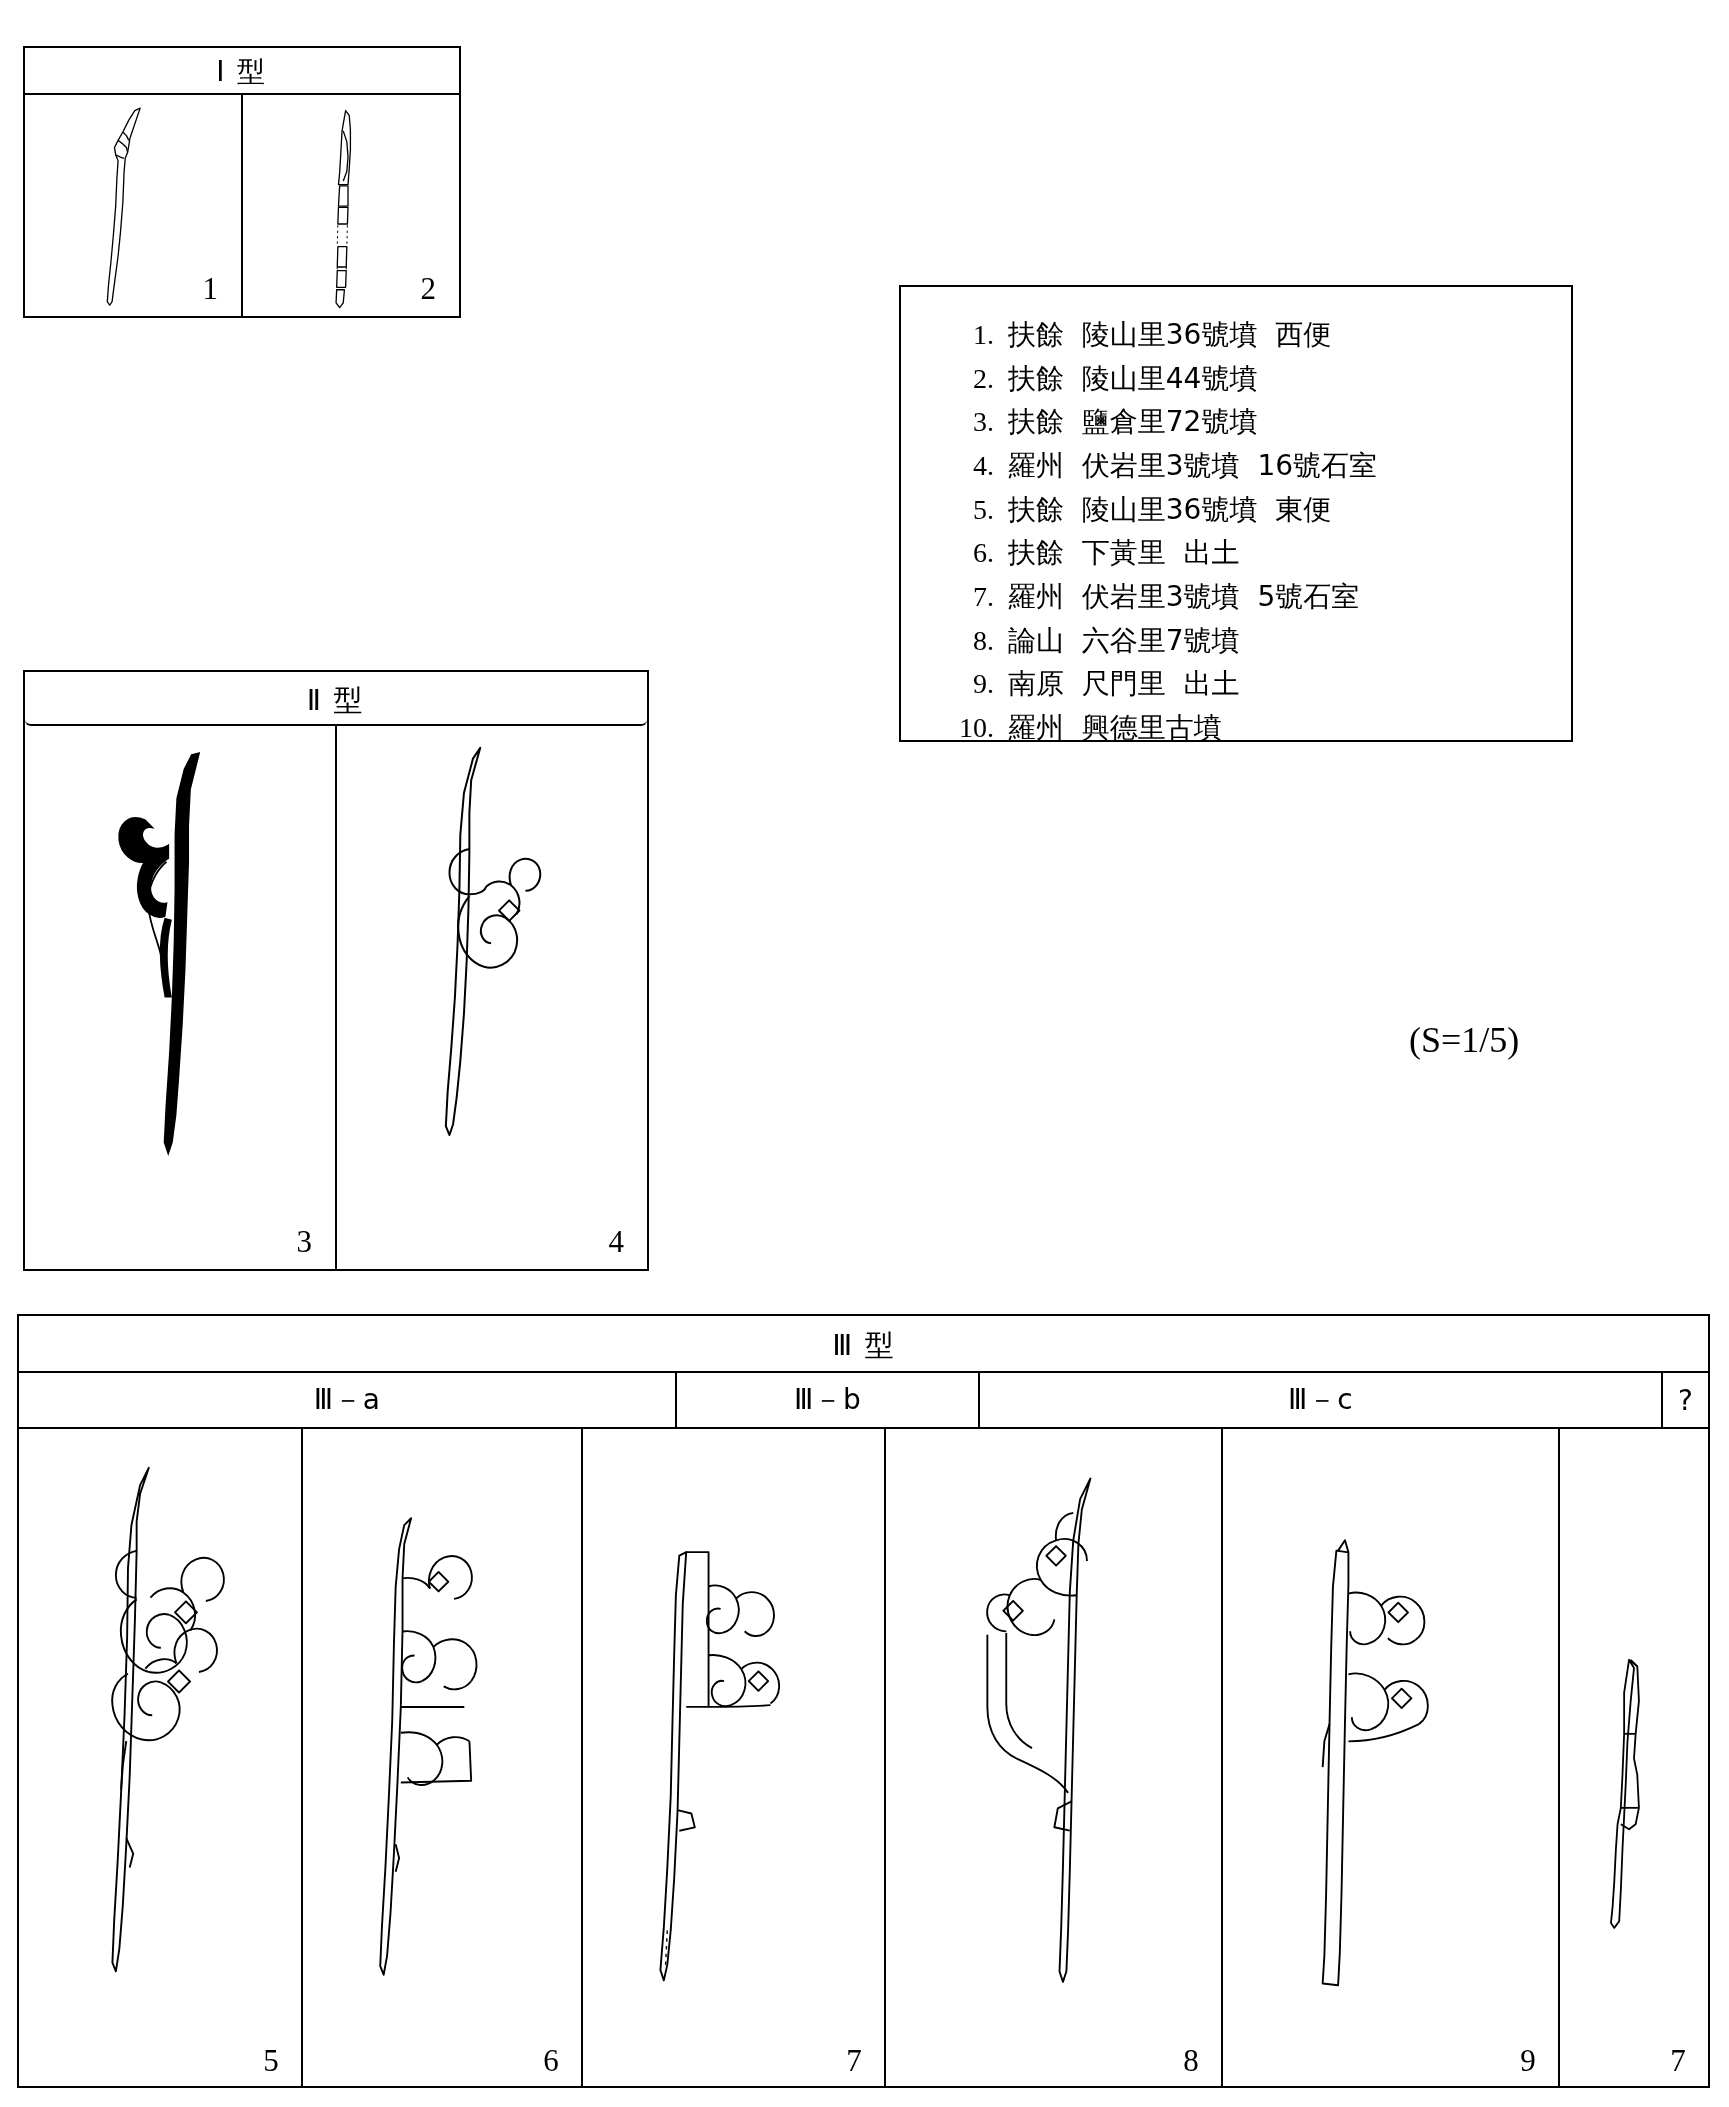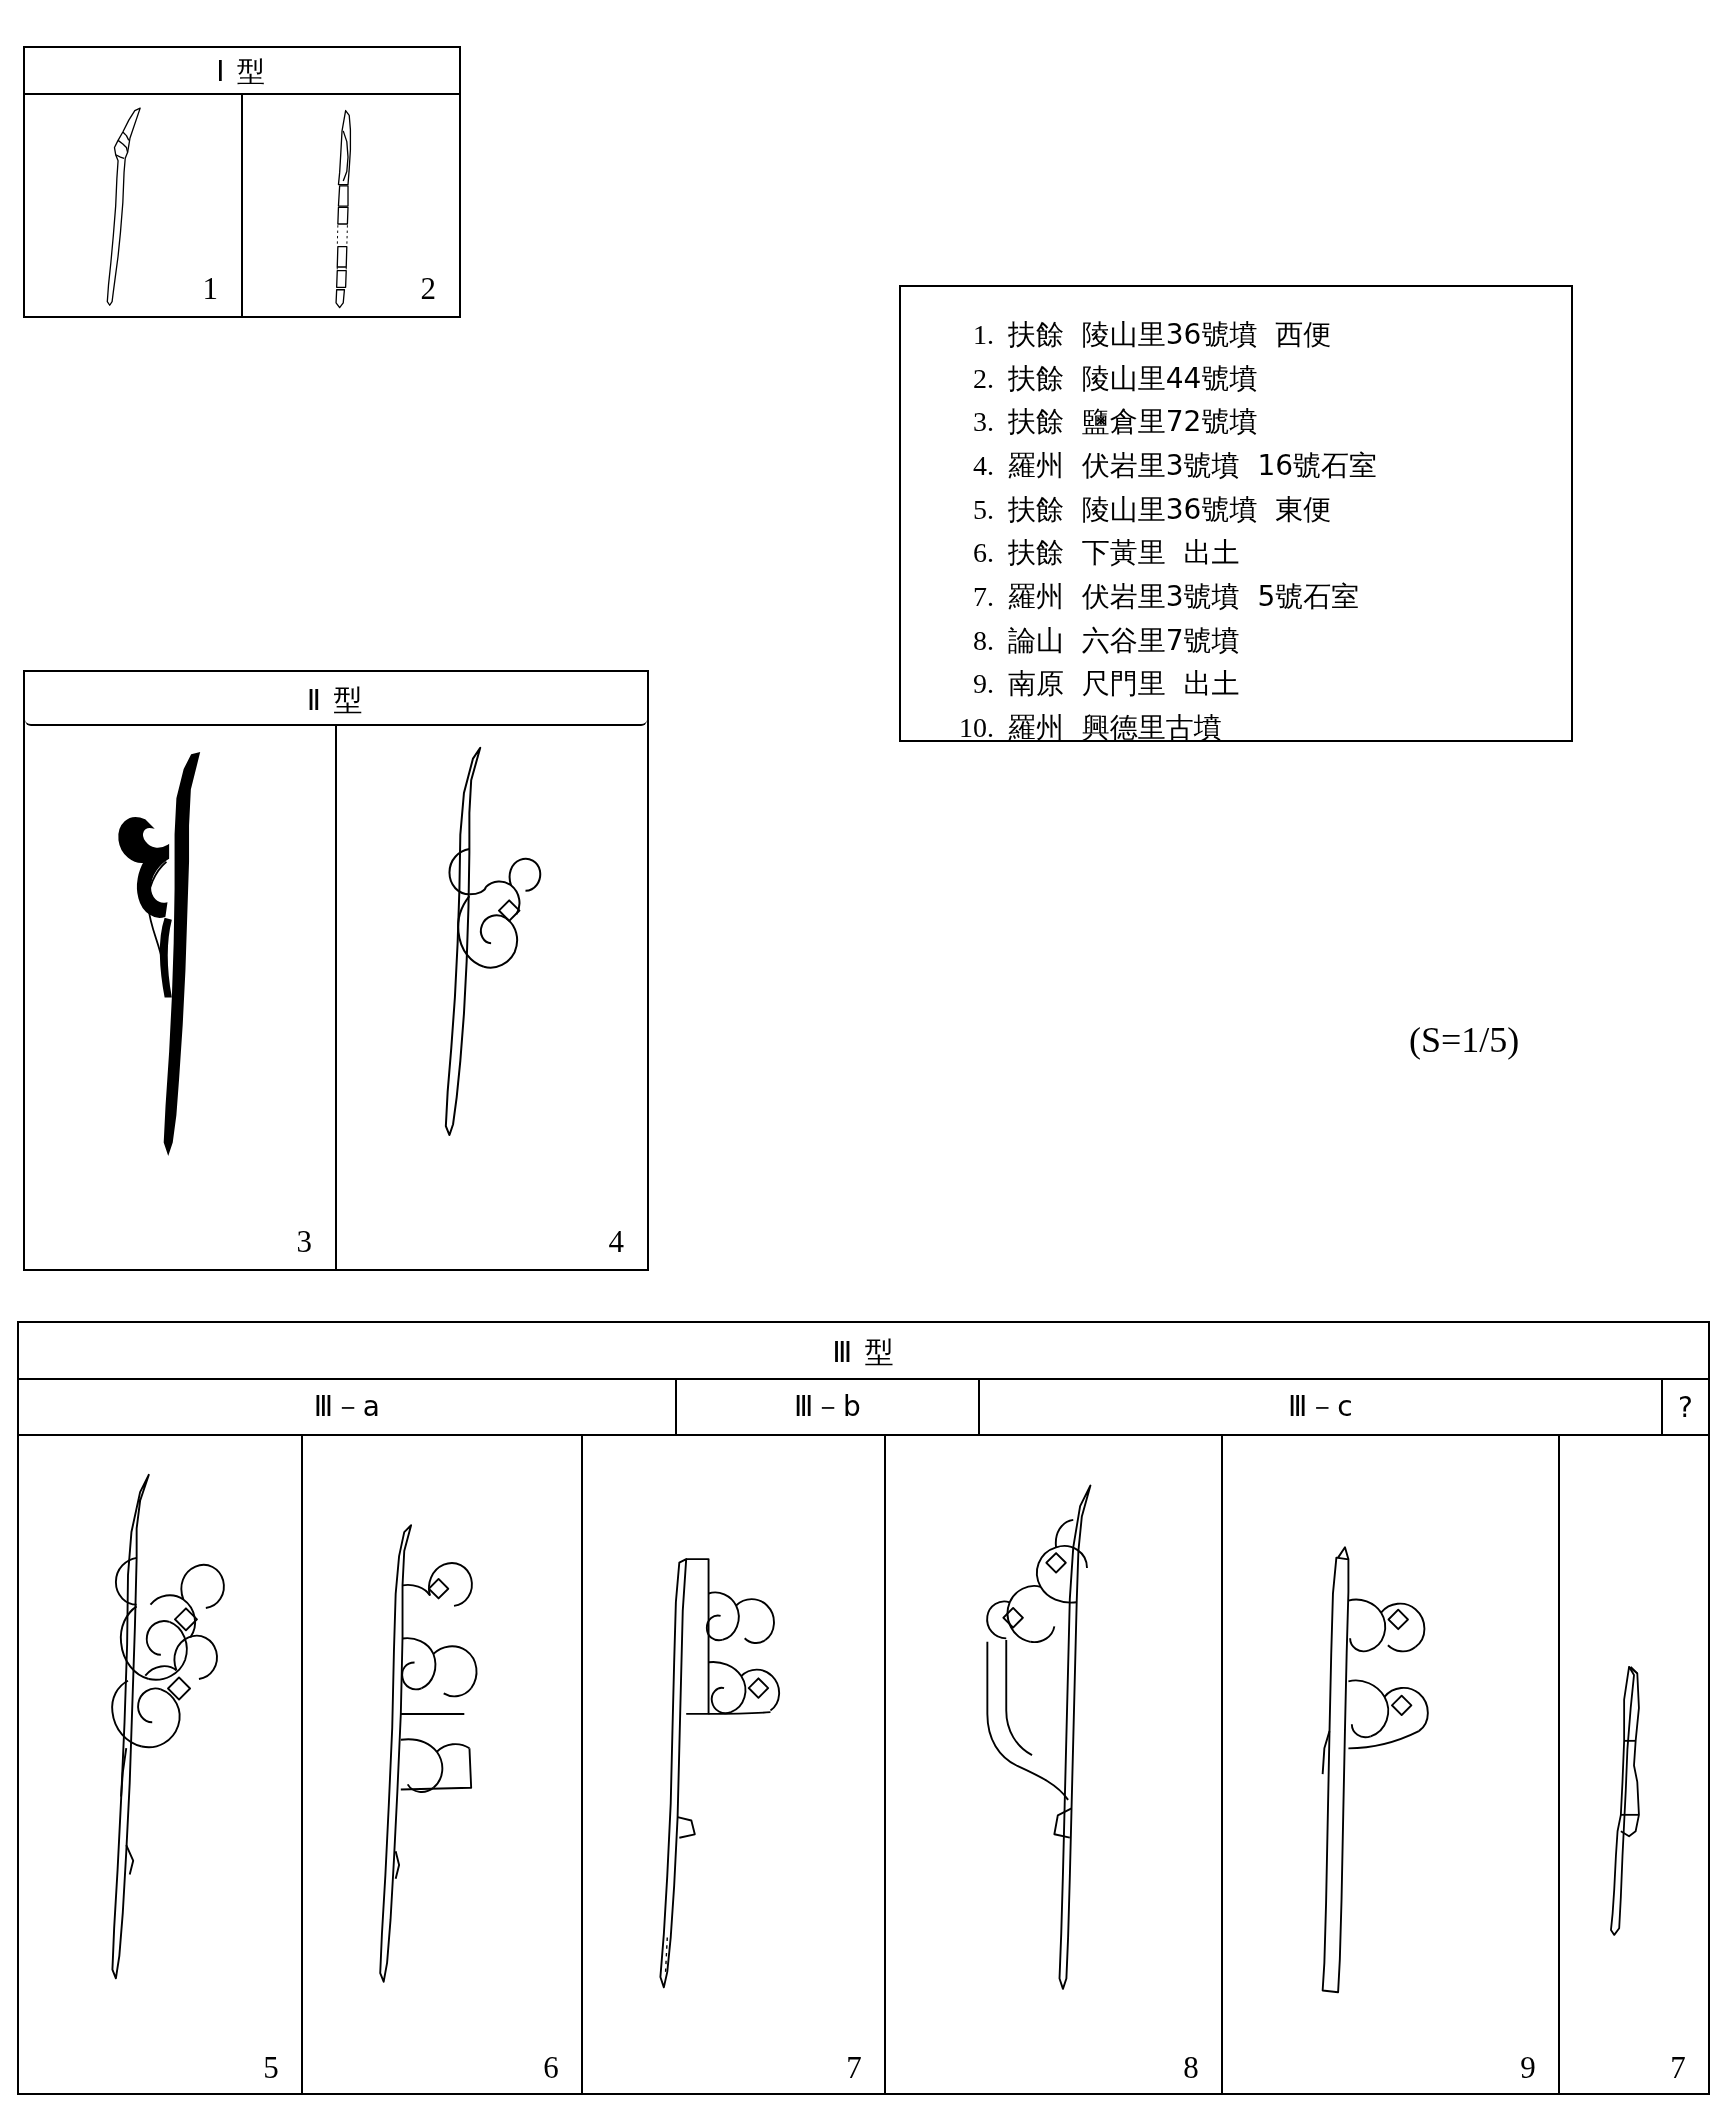--- a/index.html
+++ b/index.html
@@ -60,21 +60,21 @@
   #panel-1 { left: 22.5px; top: 30px; width: 438px; height: 272px; margin-top: 16px; }
   #panel-1 .panel-header { height: 47px; padding-top: 5.2px; font-size: 28px; }
   #panel-1 .cells { height: calc(100% - 47px); }
 
   
   #panel-2 { left: 22.5px; top: 670px; width: 626px; height: 601px; }
   #panel-2 .panel-header { height: 54px; padding-top: 8.6px; border-radius: 6px; }
   #panel-2 .cells { height: calc(100% - 54px); }
 
   
-  #panel-3 { left: 17.3px; top: 1314px; width: 1693px; height: 774px; margin-top: 7px; }
+  #panel-3 { left: 17.3px; top: 1314px; width: 1693px; height: 774px; }
   #panel-3 .panel-header { height: 57px; padding-top: 10.4px; }
   .sub-header-row {
     display: flex;
     height: 54px;
     border-bottom: 2.6px solid #000;
   }
   .sub-header {
     display: flex;
     align-items: center;
     justify-content: center;

